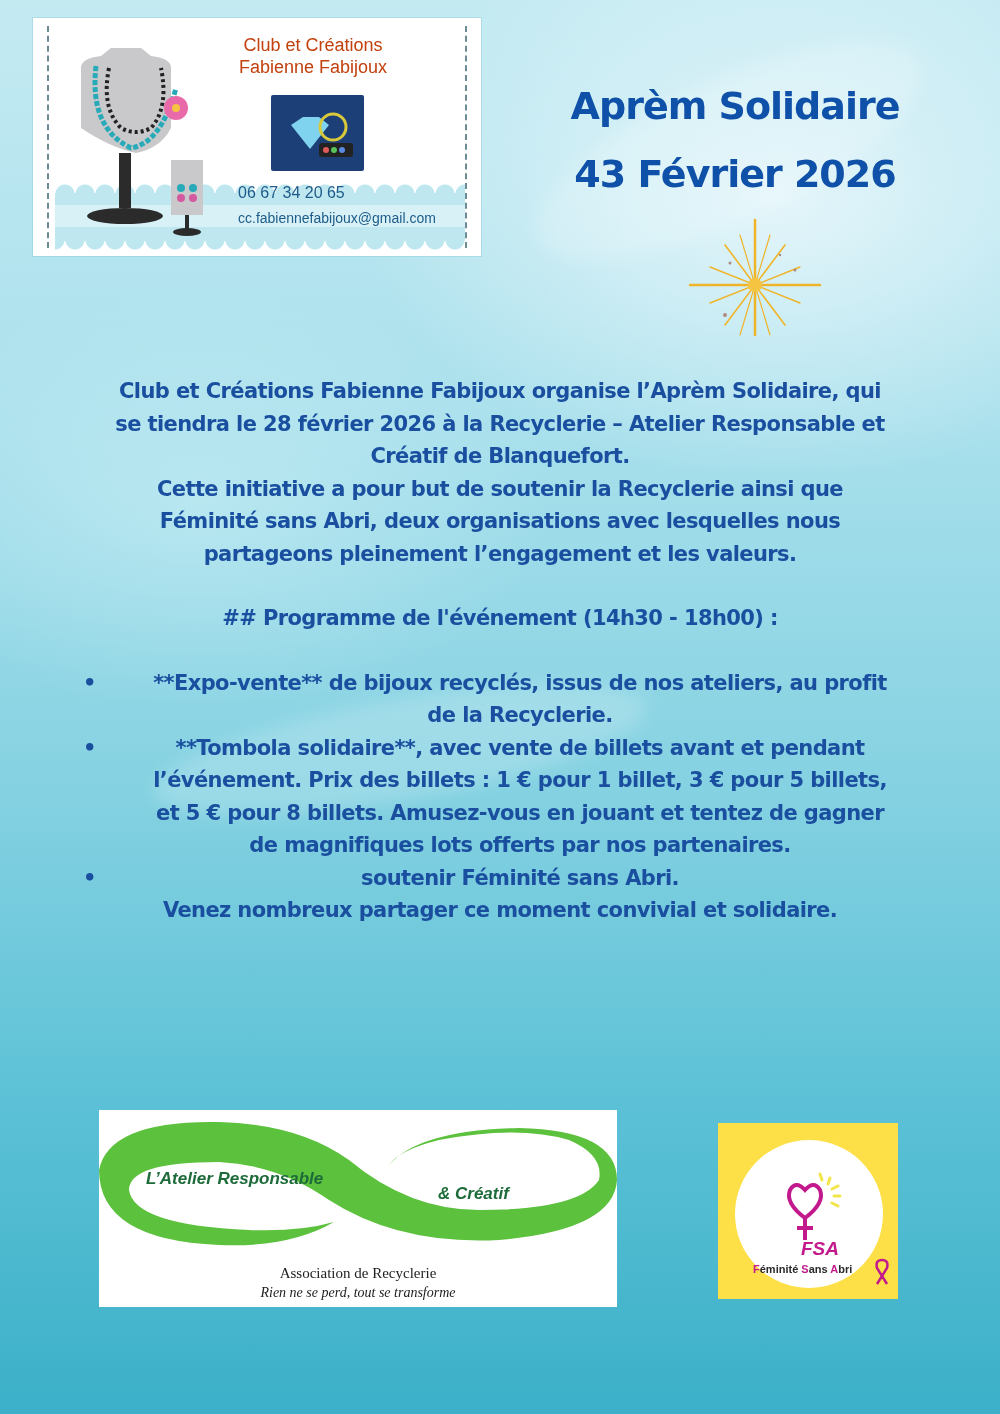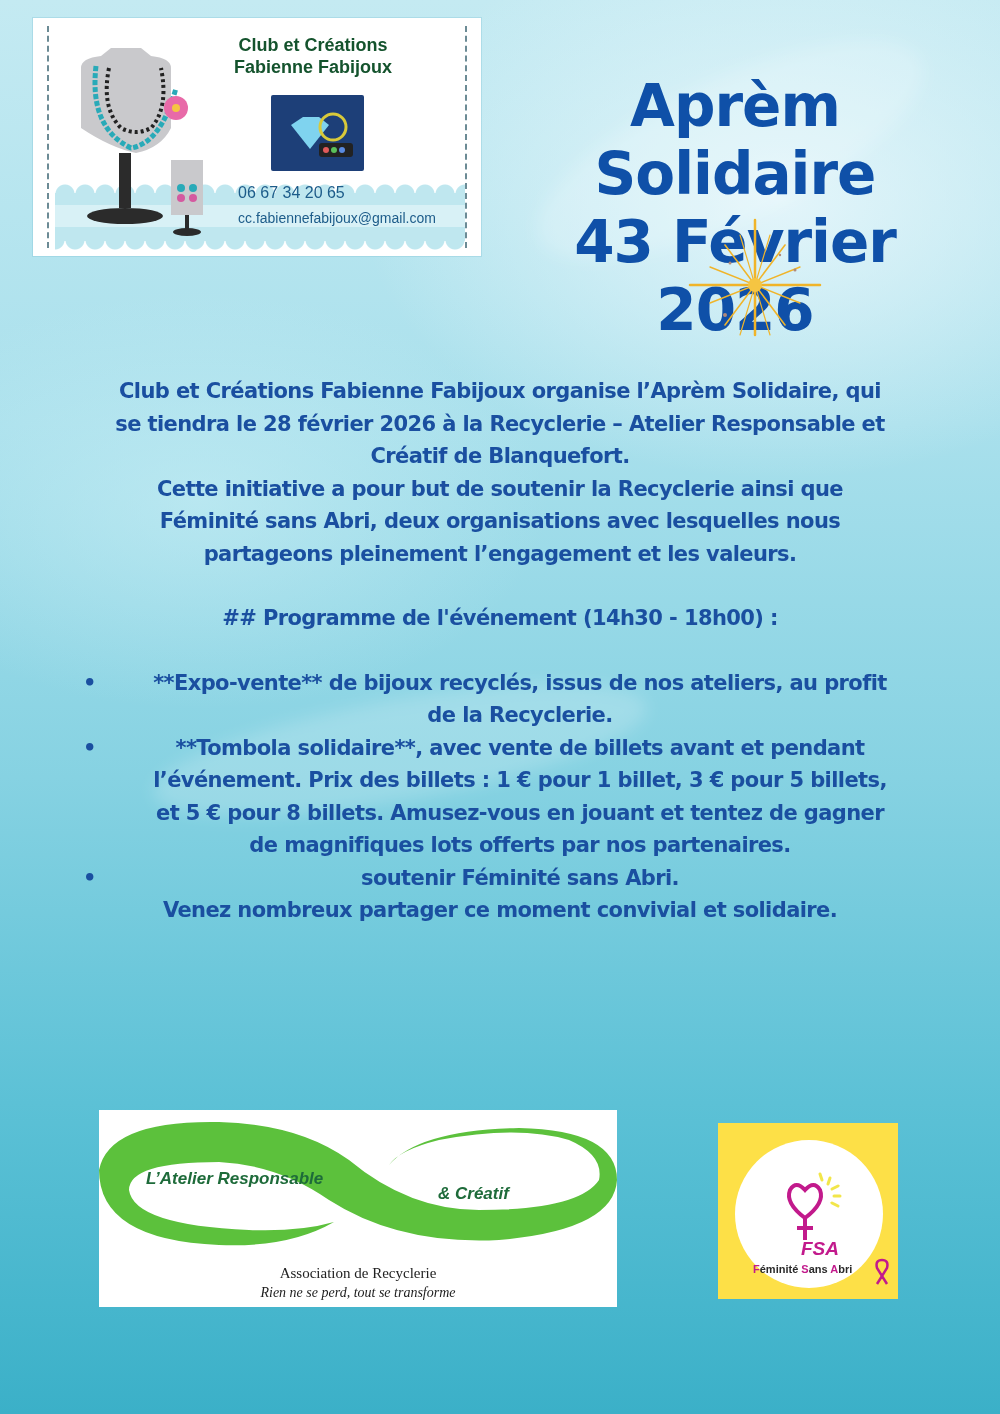--- a/index.html
+++ b/index.html
@@ -29,38 +29,38 @@
   }
   .card .wave::before, .card .wave::after {
     content: ""; position: absolute; left: 0; right: 0; height: 10px;
     background: radial-gradient(circle at 10px 10px, #bfe7ef 9px, transparent 10px) 0 0/20px 10px repeat-x;
   }
   .card .wave::before { top: -9px; }
   .card .wave::after { bottom: -9px; transform: rotate(180deg); }
   .card .wave-inner { position: absolute; left: 0; right: 0; top: 12px; height: 22px; background: #d8f1f6; }
   .card-title {
     position: absolute; left: 170px; top: 16px; width: 220px; text-align: center;
-    color: #14532d; font-weight: bold; font-size: 18px; line-height: 22px;
+    color: #c2410c; font-weight: normal; font-size: 18px; line-height: 22px;
   }
   .card-logo {
     position: absolute; left: 238px; top: 77px; width: 93px; height: 76px;
     background: #1d3f78; border-radius: 2px;
   }
   .card-phone {
     position: absolute; left: 205px; top: 166px; color: #1d5c8a; font-size: 16px;
     font-family: "Liberation Sans Narrow", "Liberation Sans", sans-serif; letter-spacing: 0;
   }
   .card-email {
     position: absolute; left: 205px; top: 192px; color: #1d5c8a; font-size: 14px;
   }
 
   
   .title {
     position: absolute; left: 490px; top: 72px; width: 490px; text-align: center;
-    color: #0f50a8; font-weight: bold; font-size: 58px; line-height: 68px;
+    color: #0f50a8; font-weight: bold; font-size: 38px; line-height: 68px;
     font-family: "DejaVu Sans", sans-serif; letter-spacing: -1px;
   }
   .star { position: absolute; left: 685px; top: 215px; width: 140px; height: 125px; }
 
   
   .body {
     position: absolute; left: 65px; top: 375px; width: 870px;
     color: #1a4fa0; font-weight: bold; font-size: 21px; line-height: 32.5px;
     text-align: center; font-family: "DejaVu Sans", sans-serif; letter-spacing: -0.6px;
   }

